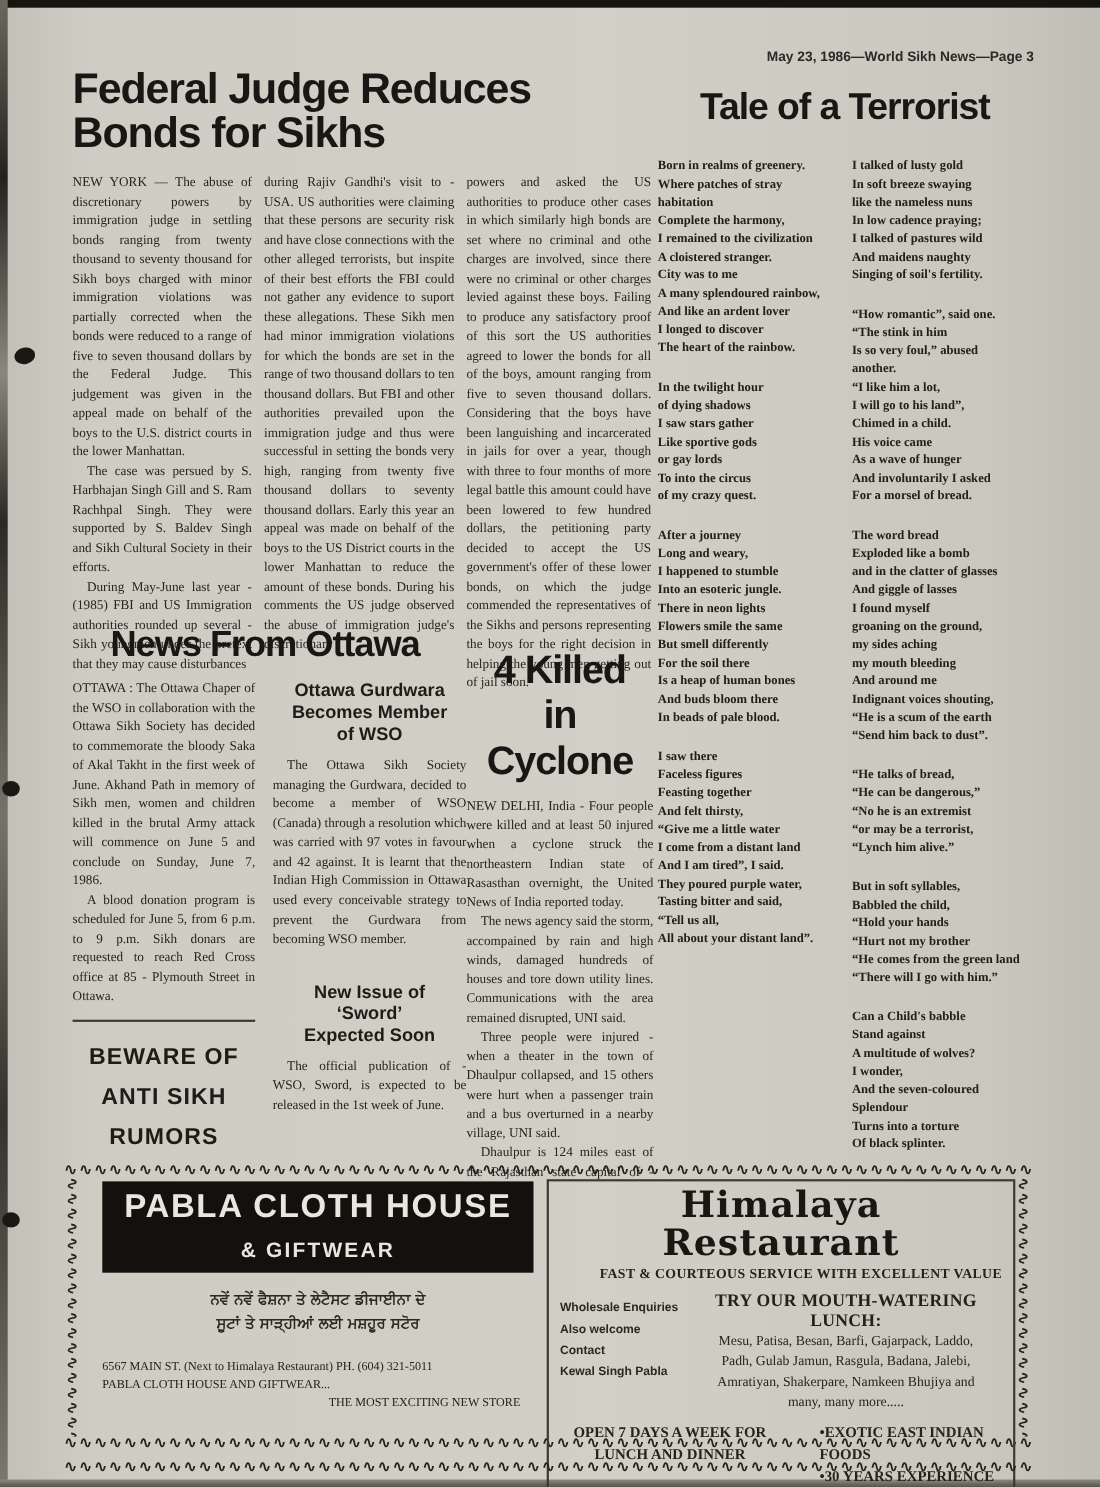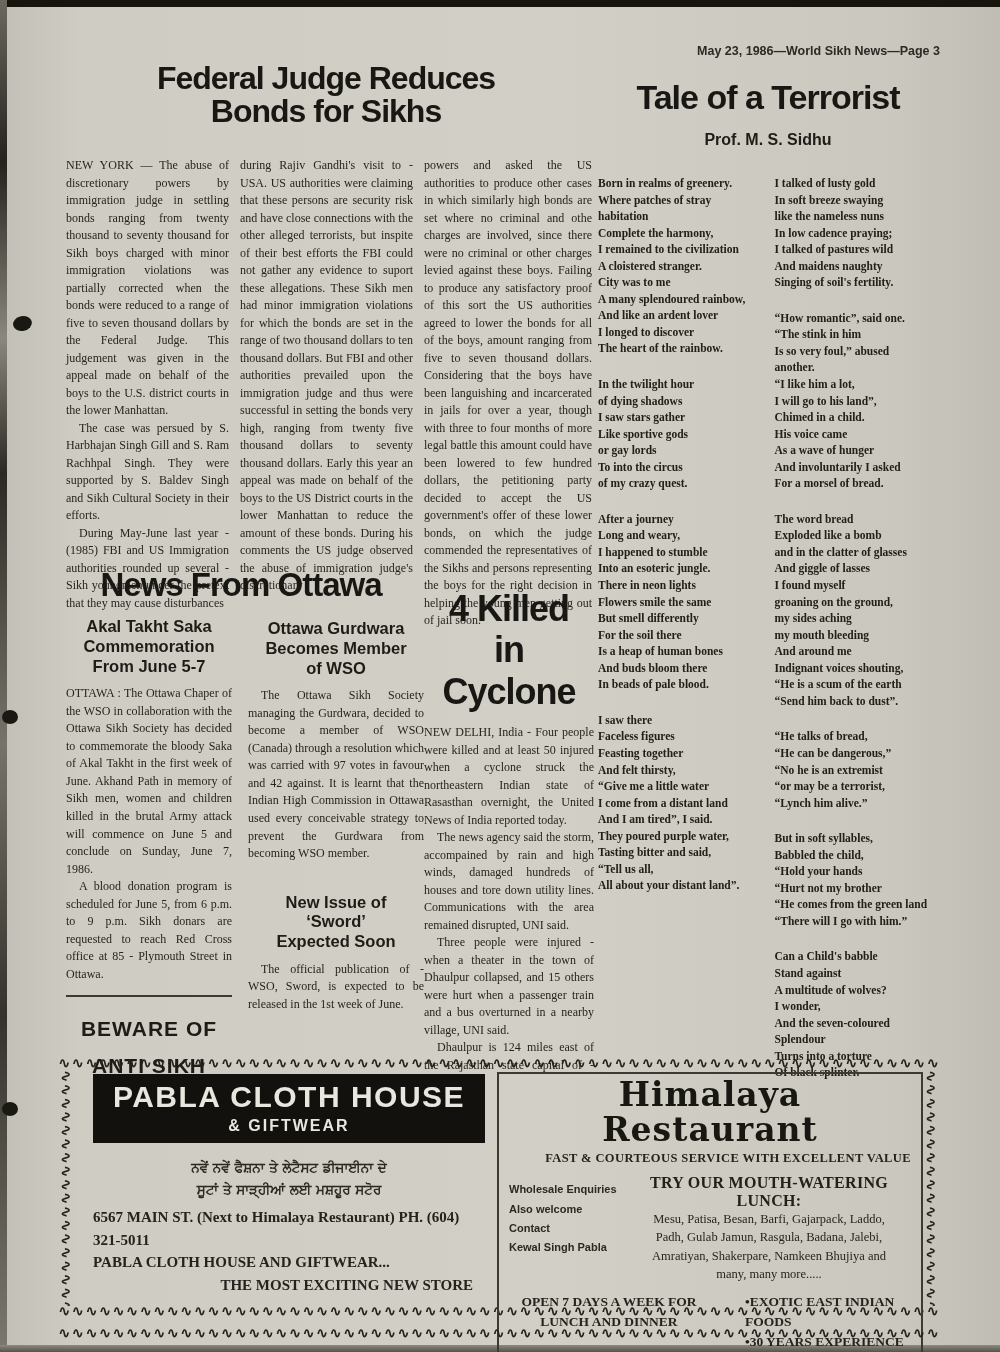--- a/index.html
+++ b/index.html
@@ -22,22 +22,22 @@
 
   .dateline {
     position:absolute; top:44px; left:620px; width:320px; text-align:right;
     font-family:"Liberation Sans", sans-serif; font-weight:bold; font-size:12.5px; color:#2b2a25;
   }
 
   .prelines { white-space:pre-line; }
 
   
   .lead-headline {
-    position:absolute; top:62px; left:66px; width:520px; text-align:center;
-    font-family:"Liberation Sans", sans-serif; font-weight:bold; font-size:32px;
+    position:absolute; top:62px; left:66px; width:520px; text-align:left;
+    font-family:"Liberation Sans", sans-serif; font-weight:bold; font-size:39px;
     line-height:1.02; letter-spacing:-1px; color:#181713;
   }
   .article-cols {
     position:absolute; top:157px; left:66px; width:526px;
     display:grid; grid-template-columns:163px 173px 168px; column-gap:11px;
   }
   .bodytext { font-size:12px; line-height:1.46; text-align:justify; color:#26251f; }
   .bodytext p.ind { text-indent:13px; }
 
   
@@ -93,25 +93,25 @@
   .wave-v { position:absolute; top:14px; bottom:14px; width:15px; font-size:15px; line-height:14px;
     writing-mode:vertical-rl; }
   .wave-left { left:0; } .wave-right { right:0; }
   .ad-content { position:absolute; top:16px; left:15px; right:15px; bottom:16px;
     display:flex; flex-direction:column; justify-content:space-between; }
   .ad-row { display:flex; }
   .pabla { width:418px; padding:2px 6px 0 20px; }
   .pabla-banner { background:#12110d; color:#e8e6df; text-align:center; padding:7px 4px 8px 4px; }
   .pabla-banner-l1 { font-family:"Liberation Sans", sans-serif; font-weight:bold; font-size:30px;
     letter-spacing:1.5px; line-height:1.05; }
-  .pabla-banner-l2 { font-family:"Liberation Sans", sans-serif; font-weight:bold; font-size:16px;
-    letter-spacing:2px; margin-top:4px; }
+  .pabla-banner-l2 { font-family:"Liberation Sans", sans-serif; font-weight:bold; font-size:19px;
+    letter-spacing:2px; margin-top:14px; }
   .punjabi { text-align:center; margin-top:13px; font-weight:bold; font-size:13.5px;
     line-height:1.7; color:#2a2922; white-space:pre-line; font-family:"DejaVu Sans", sans-serif; }
-  .pabla-addr { margin-top:5px; font-weight:bold; font-size:15px; line-height:1.5; color:#24231d; }
+  .pabla-addr { margin-top:19px; font-weight:normal; font-size:11px; line-height:1.5; color:#24231d; }
   .pabla-tag2 { text-align:right; padding-right:12px; }
   .himalaya { flex:1; border:2px solid #3b3a33; margin-left:6px; padding:4px 10px 6px 10px; }
   .him-name { text-align:center; font-family:"DejaVu Serif", serif; font-weight:bold;
     font-size:33px; letter-spacing:1px; line-height:1.05; color:#181712; }
   .him-sub { text-align:right; font-weight:bold; font-size:12.5px; letter-spacing:0.4px;
     margin-top:4px; color:#24231d; }
   .him-mid { display:flex; margin-top:8px; }
   .him-wholesale { width:118px; text-align:left; font-family:"Liberation Sans", sans-serif;
     font-weight:bold; font-size:11px; line-height:1.75; color:#2a2923; white-space:pre-line; padding-top:6px; }
   .him-sweets { flex:1; text-align:center; }
@@ -148,21 +148,20 @@
     <div class="bodytext">
       <p>during Rajiv Gandhi's visit to - USA. US authorities were claiming that these persons are security risk and have close connections with the other alleged terrorists, but inspite of their best efforts the FBI could not gather any evidence to suport these allegations. These Sikh men had minor immigration violations for which the bonds are set in the range of two thousand dollars to ten thousand dollars. But FBI and other authorities prevailed upon the immigration judge and thus were successful in setting the bonds very high, ranging from twenty five thousand dollars to seventy thousand dollars. Early this year an appeal was made on behalf of the boys to the US District courts in the lower Manhattan to reduce the amount of these bonds. During his comments the US judge observed the abuse of immigration judge's discretionary</p>
     </div>
     <div class="bodytext">
       <p>powers and asked the US authorities to produce other cases in which similarly high bonds are set where no criminal and othe charges are involved, since there were no criminal or other charges levied against these boys. Failing to produce any satisfactory proof of this sort the US authorities agreed to lower the bonds for all of the boys, amount ranging from five to seven thousand dollars. Considering that the boys have been languishing and incarcerated in jails for over a year, though with three to four months of more legal battle this amount could have been lowered to few hundred dollars, the petitioning party decided to accept the US government's offer of these lower bonds, on which the judge commended the representatives of the Sikhs and persons representing the boys for the right decision in helping the young men getting out of jail soon.</p>
     </div>
   </div>
 
   <div class="poem">
     <div class="poem-title">Tale of a Terrorist</div>
-    <div class="poem-byline">Prof. M. S. Sidhu</div>
     <div class="poem-cols">
       <div class="poem-col">
         <div class="stanza">Born in realms of greenery.
 Where patches of stray habitation
 Complete the harmony,
 I remained to the civilization
 A cloistered stranger.
 City was to me
 A many splendoured rainbow,
 And like an ardent lover
@@ -248,23 +247,20 @@
 Splendour
 Turns into a torture
 Of black splinter.</div>
       </div>
     </div>
   </div>
 
   <div class="nfo-title">News From Ottawa</div>
 
   <div class="akal">
-    <div class="subhead">Akal Takht Saka
-Commemoration
-From June 5-7</div>
     <div class="bodytext">
       <p>OTTAWA : The Ottawa Chaper of the WSO in collaboration with the Ottawa Sikh Society has decided to commemorate the bloody Saka of Akal Takht in the first week of June. Akhand Path in memory of Sikh men, women and children killed in the brutal Army attack will commence on June 5 and conclude on Sunday, June 7, 1986.</p>
       <p class="ind">A blood donation program is scheduled for June 5, from 6 p.m. to 9 p.m. Sikh donars are requested to reach Red Cross office at 85 - Plymouth Street in Ottawa.</p>
     </div>
     <div class="divider"></div>
     <div class="beware">BEWARE OF
 ANTI SIKH
 RUMORS</div>
   </div>
 

